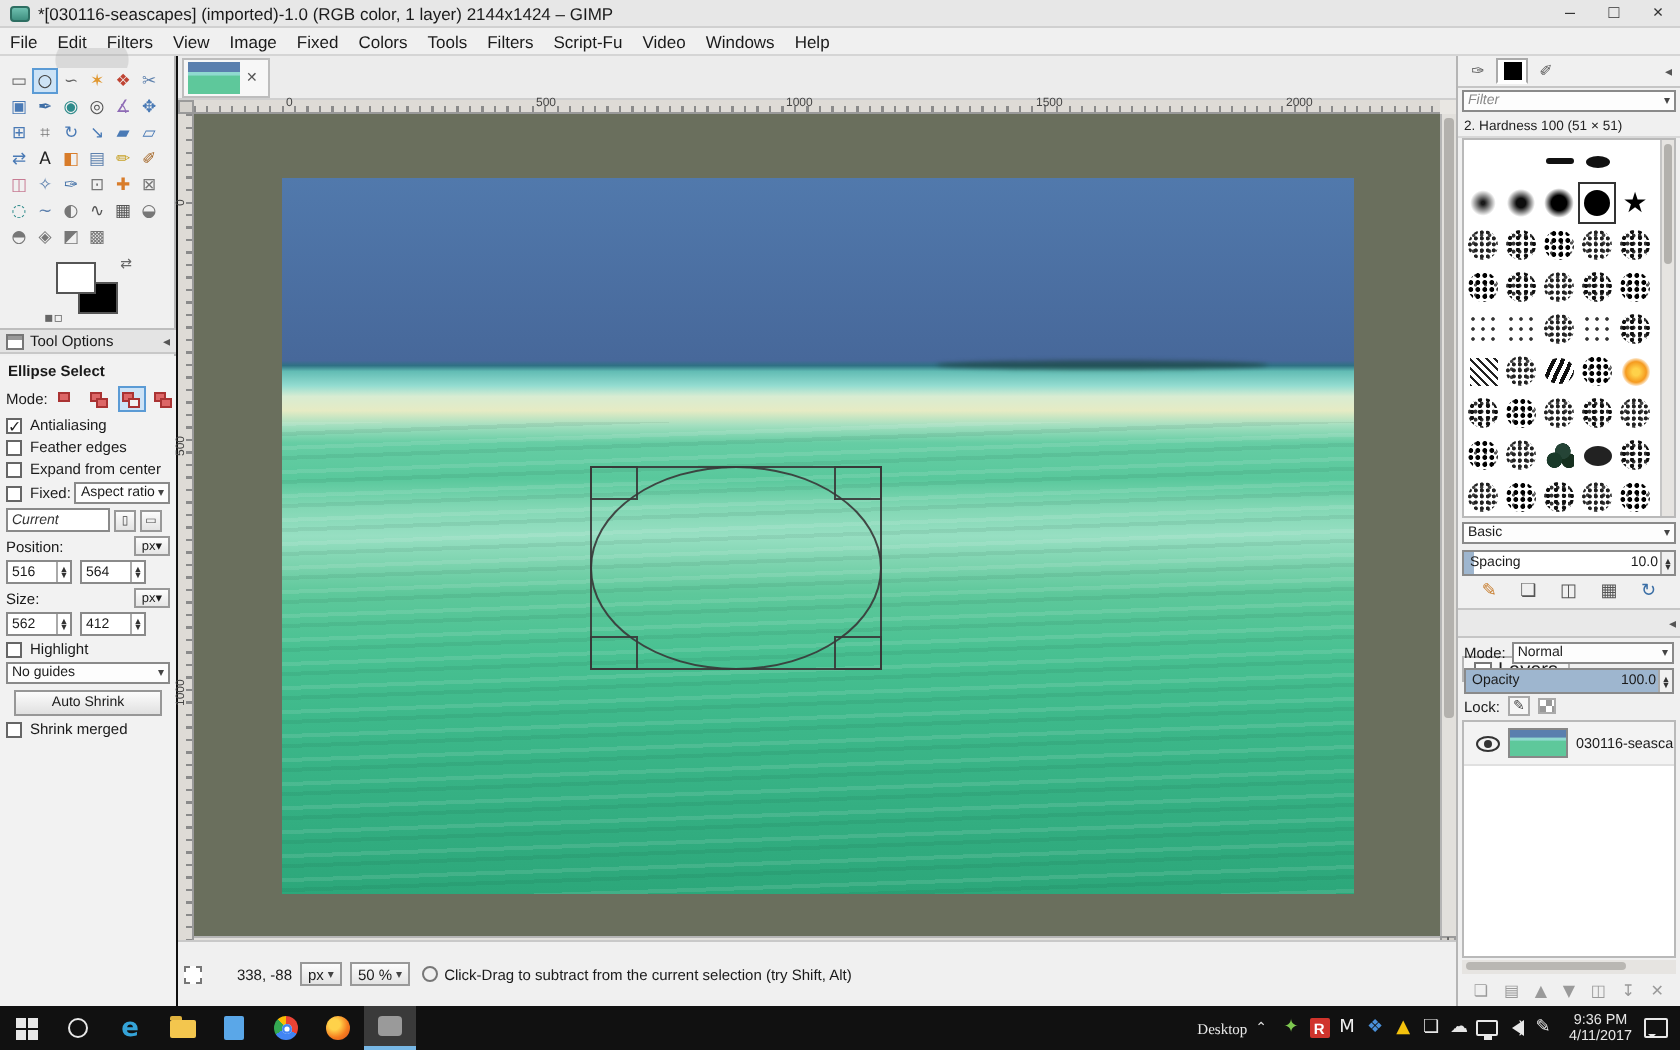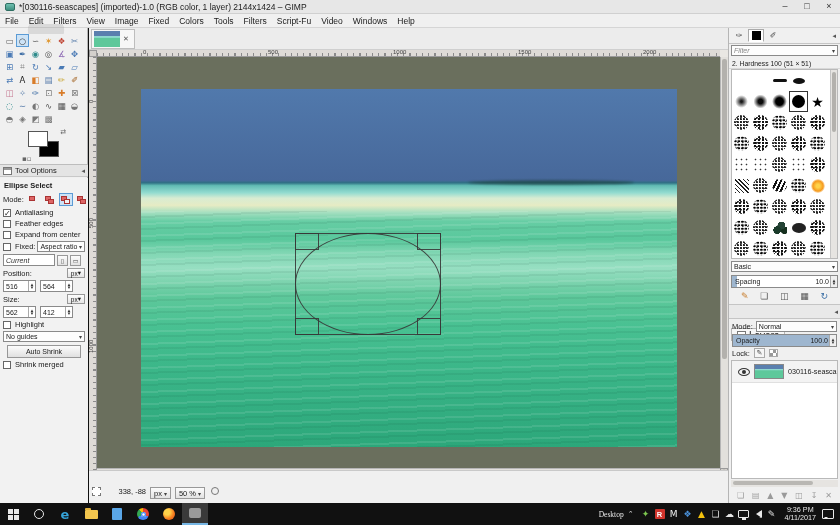--- a/index.html
+++ b/index.html
@@ -105,21 +105,21 @@
   .handle{position:absolute;width:24px;height:17px;border:1px solid rgba(55,55,55,.9);}
   .h-tl{left:-1px;top:-1px;} .h-tr{right:-1px;top:-1px;} .h-bl{left:-1px;bottom:-1px;} .h-br{right:-1px;bottom:-1px;}
 
   .vscroll{position:absolute;right:0;top:29px;width:8px;height:419px;background:#e2e0dc;border-left:1px solid #b5b5b5;}
   .vthumb{position:absolute;left:1px;top:2px;width:5px;height:300px;background:#b3b1ad;border-radius:2px;}
   .hscroll{position:absolute;left:8px;bottom:27px;width:623px;height:8px;background:#e2e0dc;border-top:1px solid #b5b5b5;}
   .hthumb{position:absolute;left:30px;top:1px;width:470px;height:5px;background:#b3b1ad;border-radius:2px;}
   .navbtn{position:absolute;right:0;bottom:27px;width:8px;height:8px;background:#d4d1cc;border:1px solid #9a9a9a;
     font-size:6px;line-height:6px;text-align:center;color:#444;}
   .statusbar{position:absolute;left:0;bottom:0;width:100%;height:19px;background:#f0f0f0;
-    border-top:1px solid #c9c9c9;display:flex;font-size:7.5px;padding:16px 3px;}
+    border-top:1px solid #c9c9c9;display:flex;align-items:center;font-size:7.5px;padding:16px 3px;}
   .qmask{width:9px;height:9px;border:1px dashed #777;background:#fff;margin-right:5px;}
   .pos-label{width:40px;text-align:right;margin-right:4px;}
   .sb-combo{background:linear-gradient(#fcfcfc,#e3e3e3);border:1px solid #999;height:12px;
     padding:0 3px;display:flex;align-items:center;margin-right:4px;}
   .sb-combo .arr{font-size:6px;margin-left:2px;color:#444;}
   .hintcircle{width:8px;height:8px;border:1px solid #777;border-radius:50%;margin:0 3px 0 2px;flex:0 0 auto;}
   .sb-msg{white-space:nowrap;overflow:hidden;}
 
   
   .rightdock{position:absolute;left:728px;top:28px;width:112px;height:475px;background:#f0f0f0;
@@ -484,20 +484,21 @@
       <span class="pos-label">338, -88</span>
       <span class="sb-combo">
         <span>px</span>
         <span class="arr glyph">▾</span>
       </span>
       <span class="sb-combo">
         <span>50 %</span>
         <span class="arr glyph">▾</span>
       </span>
       <span class="hintcircle"></span>
+      <span class="sb-msg">Click-Drag to subtract from the current selection (try Shift, Alt)</span>
     </div>
   </div>
 
   <div class="rightdock">
     <div class="dtabs">
       <div class="dtab">
           <span class="glyph" style="font-size:8px;color:#555;">✑</span>
         </div>
       <div class="dtab active">
           <div class="blacksq"></div>

